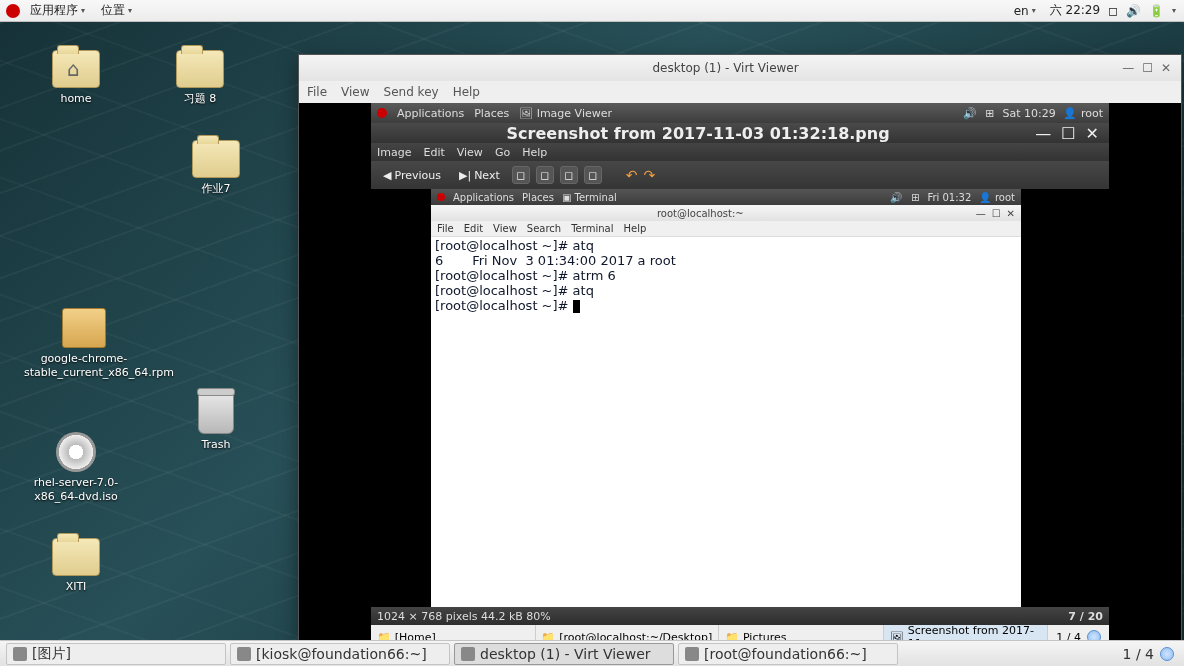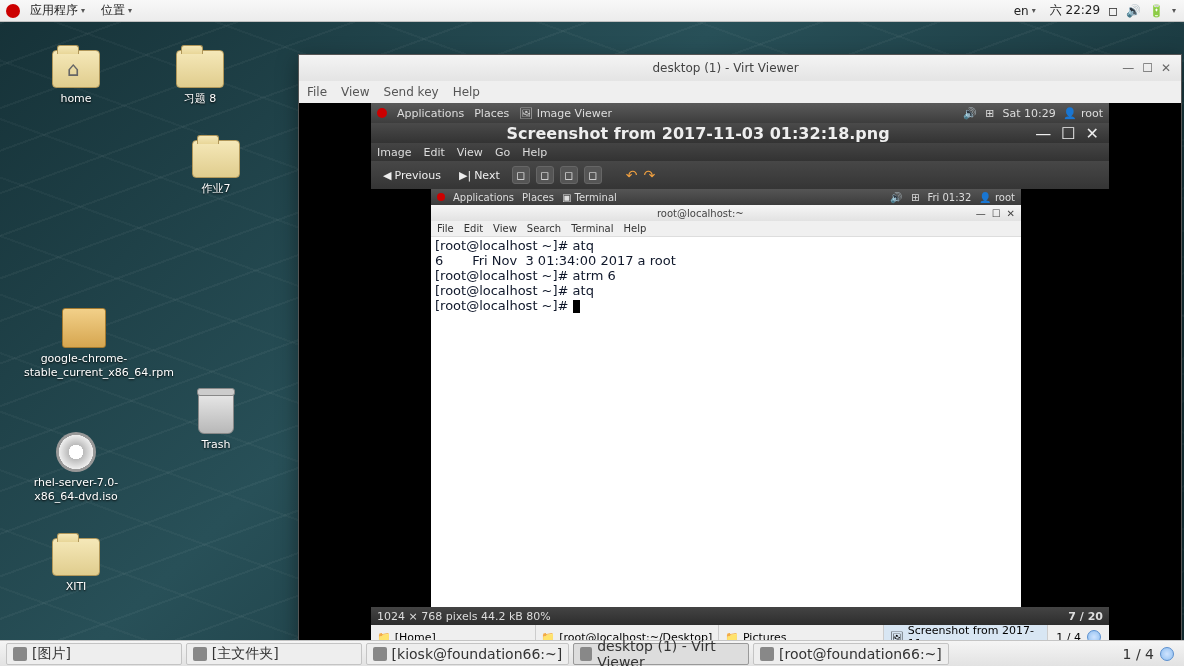--- a/index.html
+++ b/index.html
@@ -257,24 +257,20 @@
 </div>
 
 <div class="taskbar">
   <div class="sep"></div>
   <div class="task">
       <span class="task-icon"></span>
       <span>[图片]</span>
     </div>
   <div class="task">
       <span class="task-icon"></span>
-      <span>[主文件夹]</span>
-    </div>
-  <div class="task">
-      <span class="task-icon"></span>
       <span>[kiosk@foundation66:~]</span>
     </div>
   <div class="task active">
       <span class="task-icon"></span>
       <span>desktop (1) - Virt Viewer</span>
     </div>
   <div class="task">
       <span class="task-icon"></span>
       <span>[root@foundation66:~]</span>
     </div>

